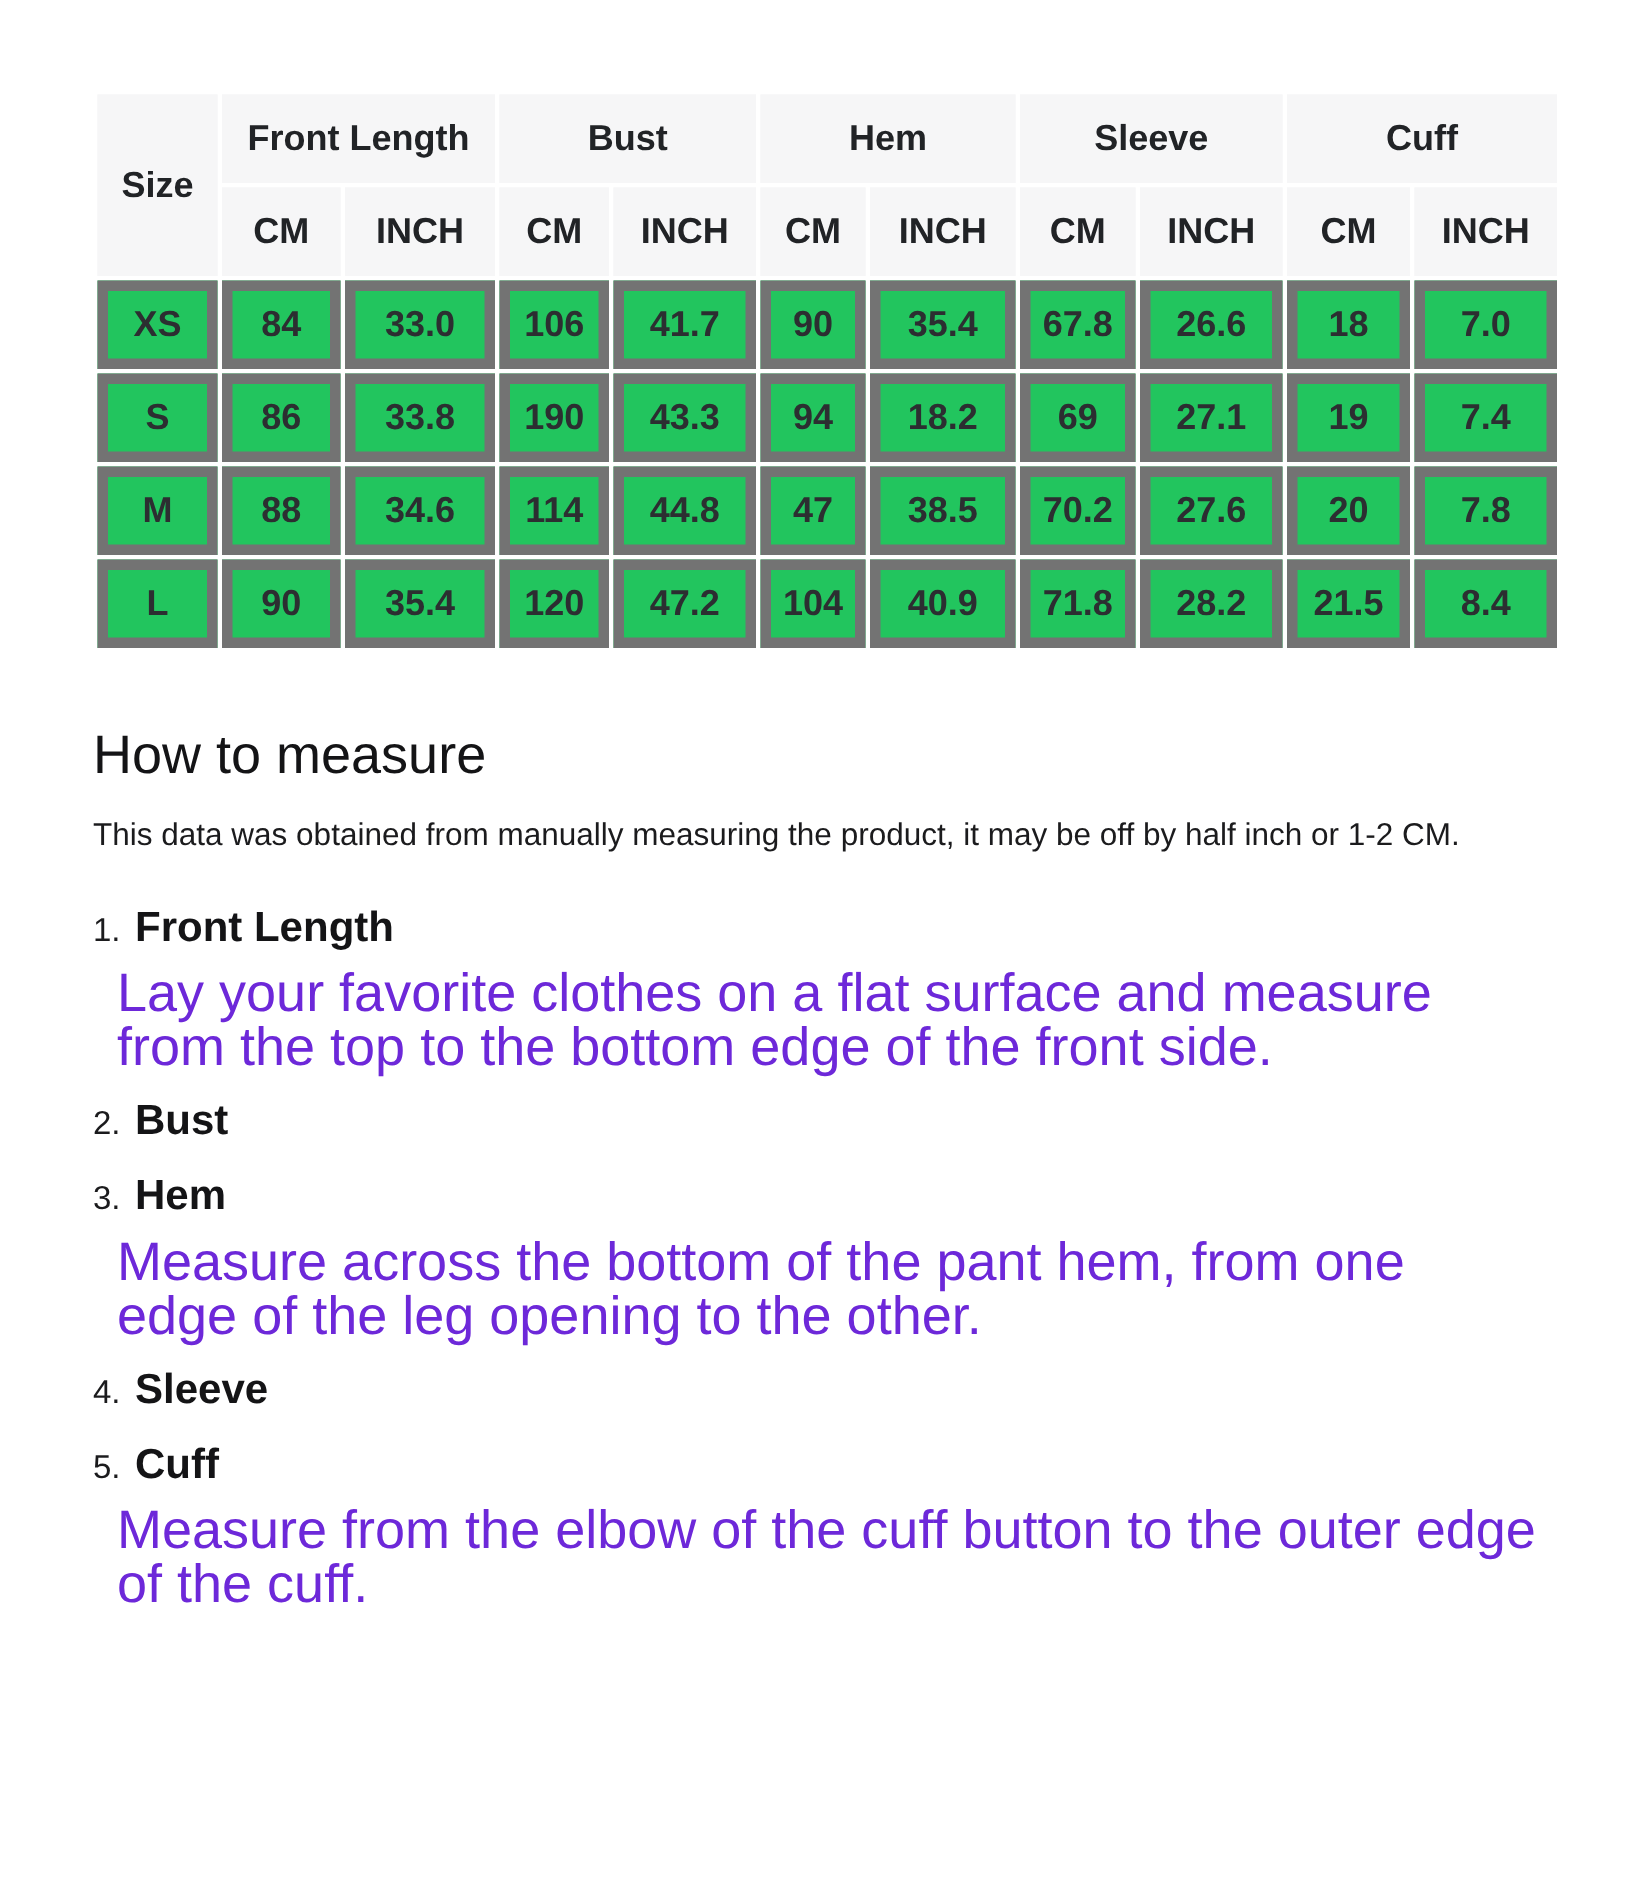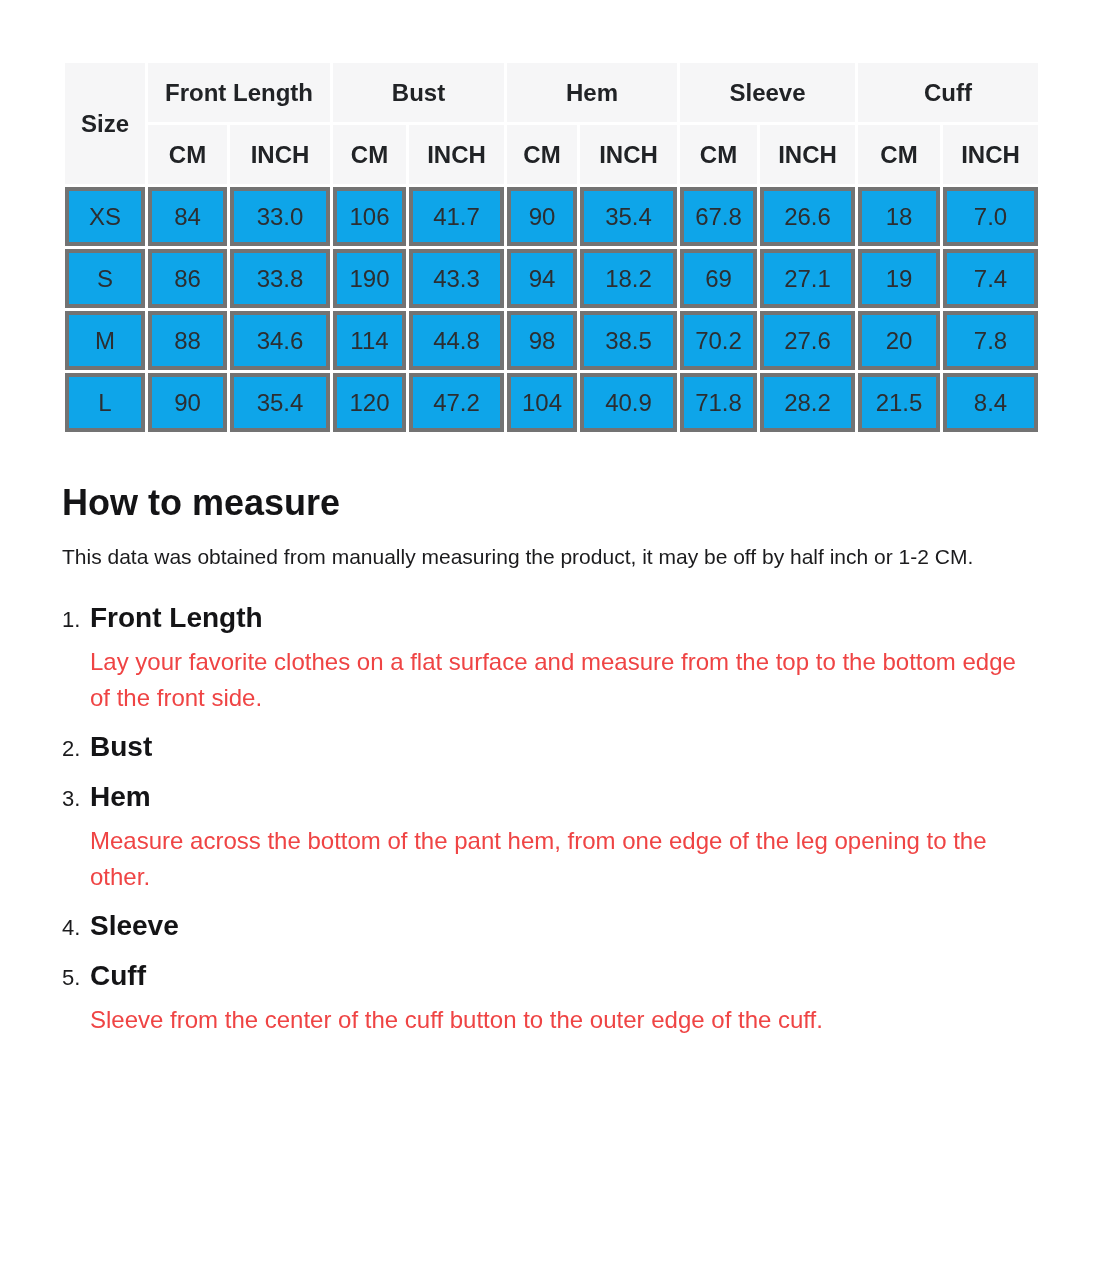--- a/index.html
+++ b/index.html
@@ -32,33 +32,33 @@
     overflow: hidden;
   }
   table.size-chart th {
     background: #f6f6f7;
     font-weight: bold;
     font-size: 24px;
     color: #212326;
     border: 1px solid #f6f6f7;
   }
   table.size-chart td {
-    background: #0ea5e9;
-    border: 4px solid #737373;
+    background: #22c55e;
+    border: 7px solid #737373;
     font-size: 24px;
-    font-weight: normal;
+    font-weight: bold;
     color: #2c2e31;
   }
 
   
   .htm-heading {
     margin: 46px 0 14px 0;
     font-size: 36px;
     line-height: 44px;
-    font-weight: bold;
+    font-weight: normal;
     color: #141416;
   }
   .htm-intro {
     max-width: 958px;
     font-size: 21px;
     line-height: 36px;
     margin: 0 0 24px 0;
     color: #1b1b1d;
   }
   .measure-list { margin: 0; padding: 0; list-style: none; }
@@ -71,25 +71,25 @@
     color: #1b1b1d;
     font-weight: normal;
   }
   .item-title {
     font-size: 28px;
     line-height: 38px;
     font-weight: bold;
     color: #141416;
   }
   .item-desc {
-    margin: 7px 0 0 28px;
+    margin: 7px 0 0 16px;
     max-width: 948px;
-    font-size: 24px;
+    font-size: 36px;
     line-height: 36px;
-    color: #ef4444;
+    color: #6d28d9;
   }
 </style>
 </head>
 <body>
 
 <div class="page">
 
   <table class="size-chart">
     <colgroup>
       <col style="width:80px">
@@ -152,21 +152,21 @@
         <td>27.1</td>
         <td>19</td>
         <td>7.4</td>
       </tr>
       <tr>
         <td>M</td>
         <td>88</td>
         <td>34.6</td>
         <td>114</td>
         <td>44.8</td>
-        <td>98</td>
+        <td>47</td>
         <td>38.5</td>
         <td>70.2</td>
         <td>27.6</td>
         <td>20</td>
         <td>7.8</td>
       </tr>
       <tr>
         <td>L</td>
         <td>90</td>
         <td>35.4</td>
@@ -211,17 +211,17 @@
       <div class="item-head">
         <span class="item-number">4.</span>
         <span class="item-title">Sleeve</span>
       </div>
     </li>
     <li class="measure-item">
       <div class="item-head">
         <span class="item-number">5.</span>
         <span class="item-title">Cuff</span>
       </div>
-      <p class="item-desc">Sleeve from the center of the cuff button to the outer edge of the cuff.</p>
+      <p class="item-desc">Measure from the elbow of the cuff button to the outer edge of the cuff.</p>
     </li>
   </ol>
 
 </div>
 
 </body></html>

